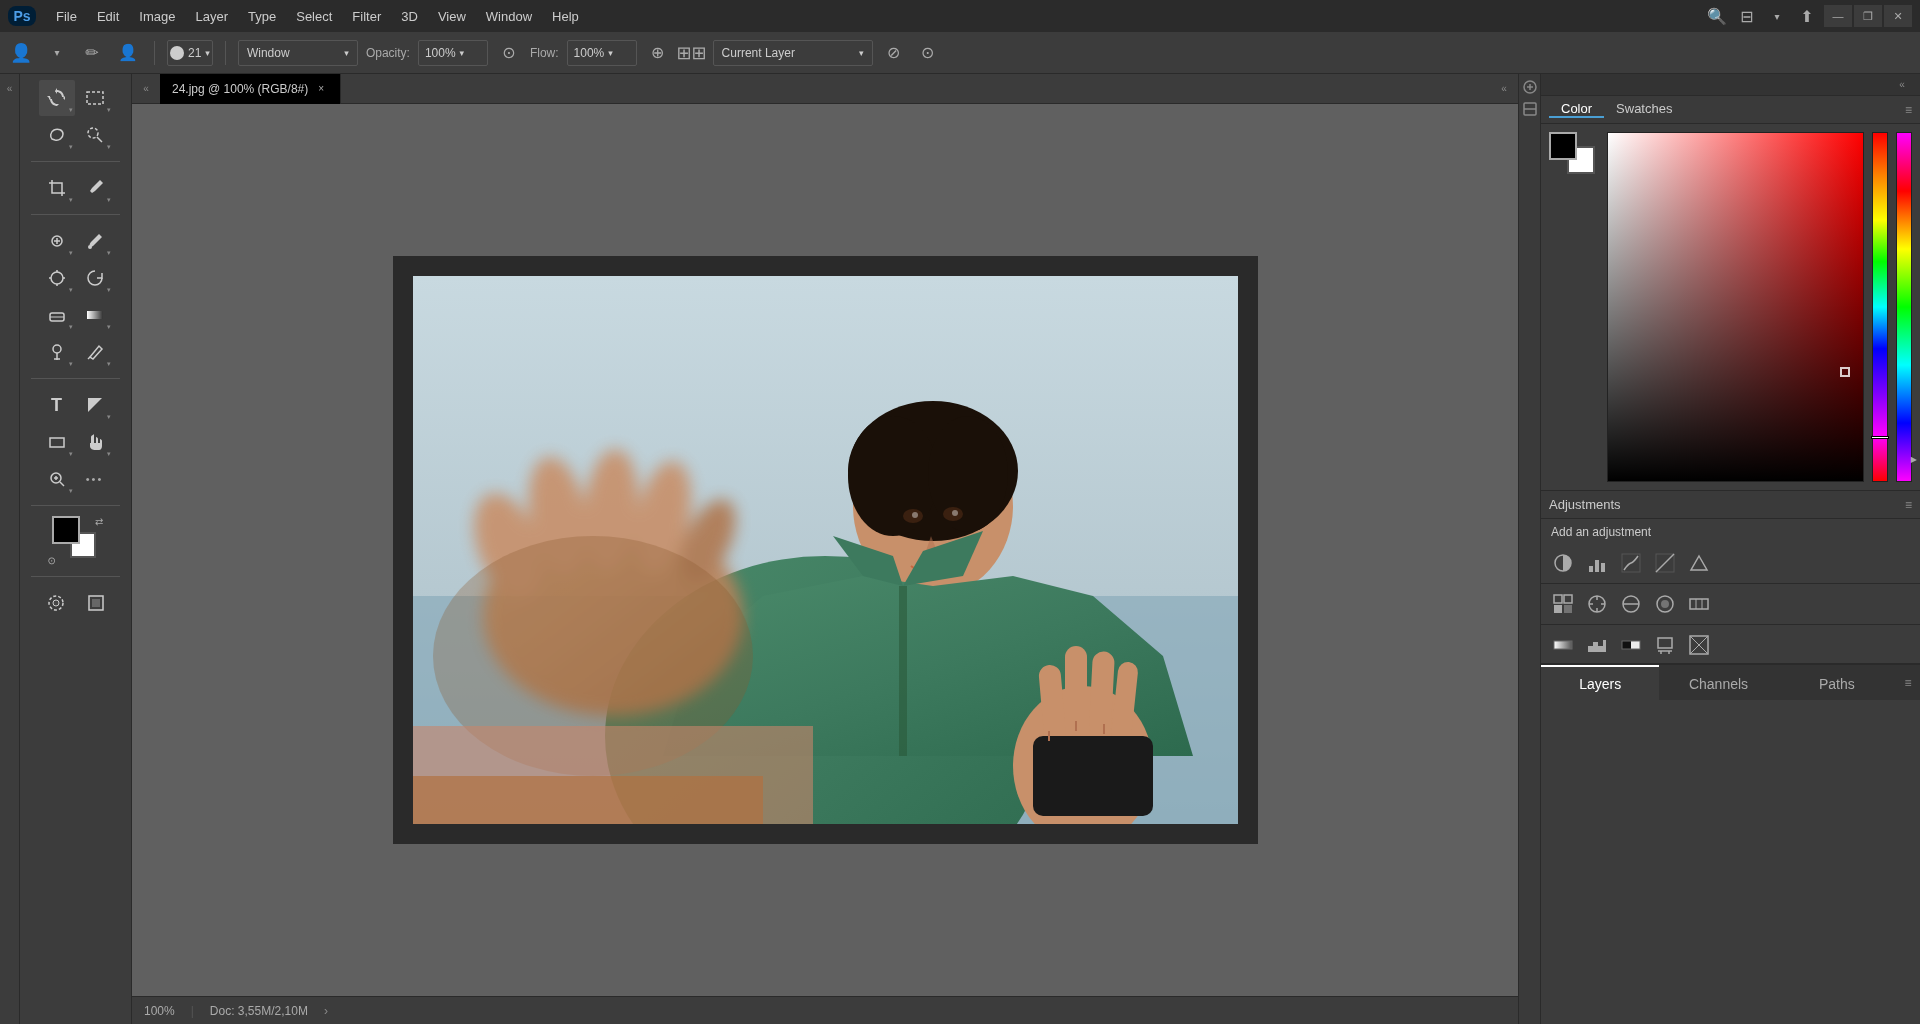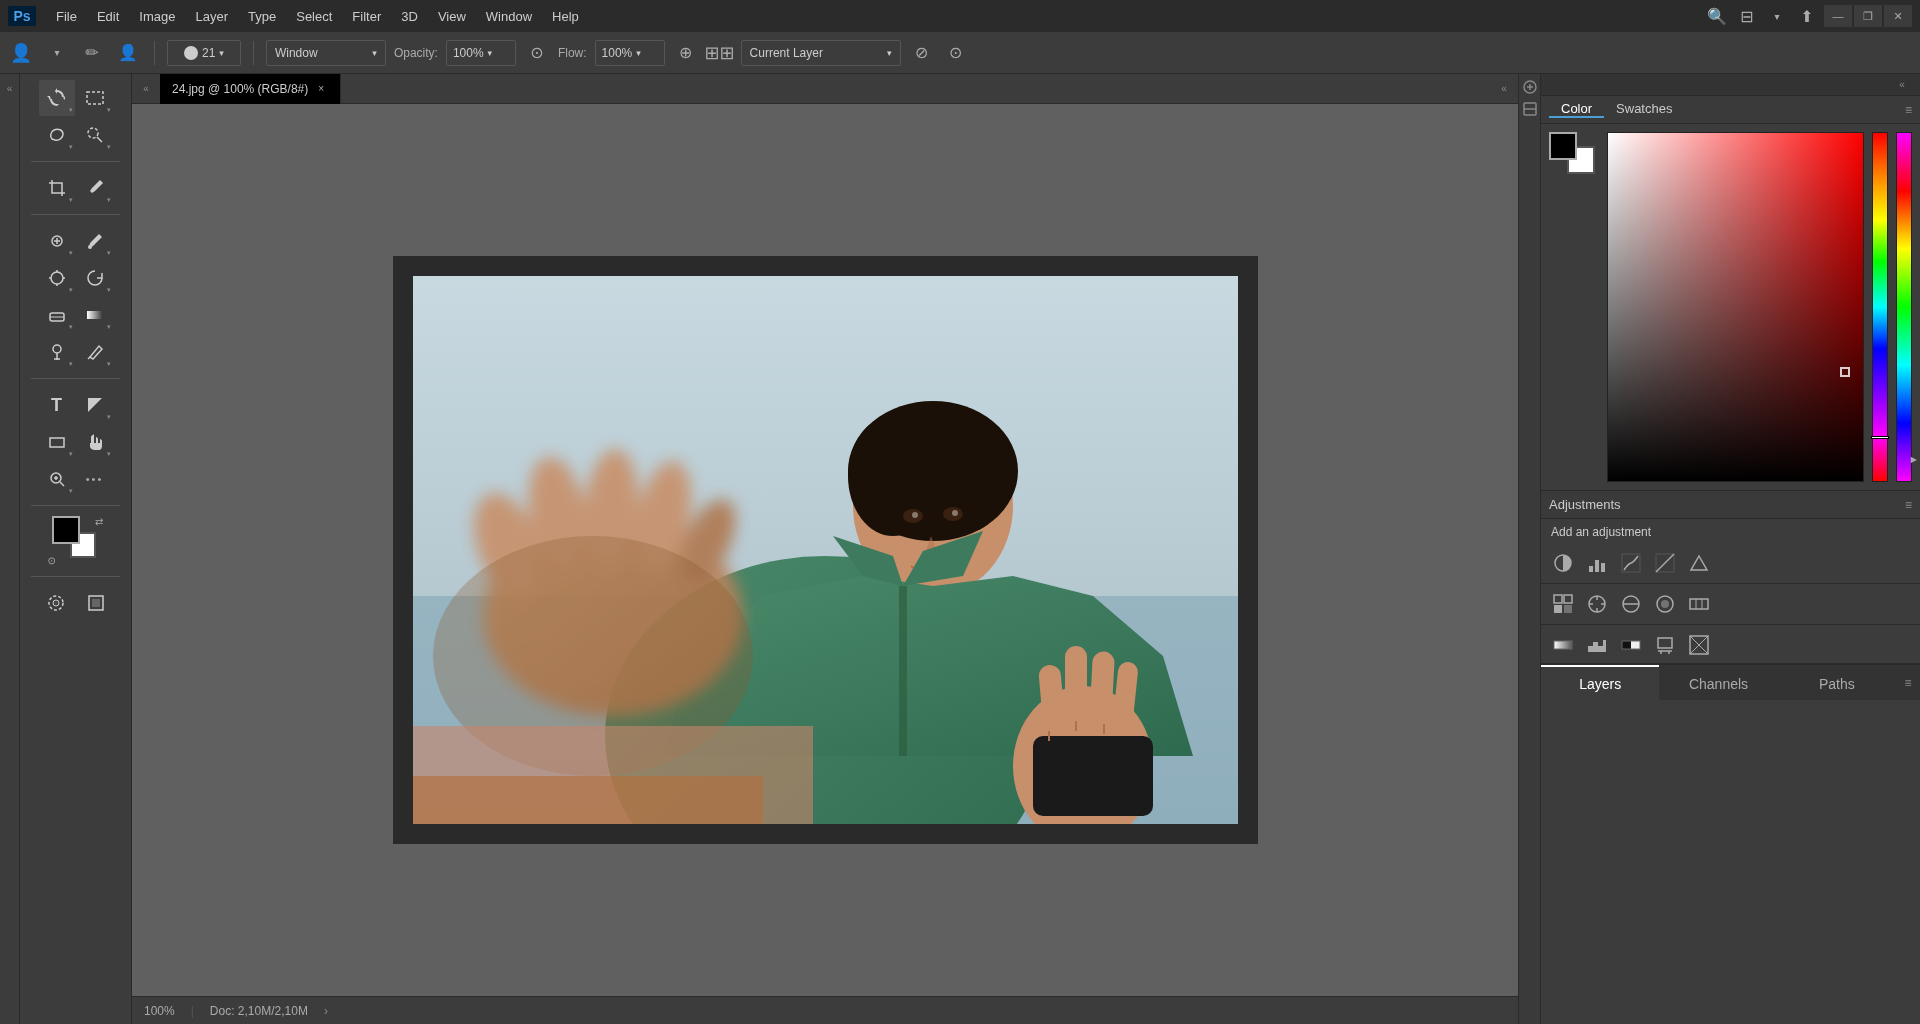--- a/index.html
+++ b/index.html
@@ -1,31 +1,31 @@
 <!DOCTYPE html>
 <html><head>
   <meta charset="utf-8">
   <style>
     * { margin: 0; padding: 0; box-sizing: border-box; }
     body { width: 1920px; height: 1024px; background: #3c3c3c; font-family: 'Segoe UI', Arial, sans-serif; font-size: 12px; color: #ccc; overflow: hidden; }
 
     
     #menu-bar { display: flex; align-items: center; height: 32px; background: #2b2b2b; padding: 0 8px; gap: 4px; }
     #menu-bar .ps-logo { width: 28px; height: 28px; background: #2b2b2b; display: flex; align-items: center; justify-content: center; margin-right: 8px; }
-    #menu-bar .ps-logo span { color: #4d9ee8; font-size: 14px; font-weight: bold; background: #001e36; padding: 2px 5px; border-radius: 2px; }
+    #menu-bar .ps-logo span { color: #4d9ee8; font-size: 14px; font-weight: bold; background: #001e36; padding: 2px 5px; border-radius: 8px; }
     #menu-bar .menu-item { padding: 4px 8px; color: #ccc; cursor: pointer; font-size: 13px; }
     .spacer { flex: 1; }
     .win-controls { display: flex; gap: 2px; }
     .win-btn { width: 28px; height: 22px; display: flex; align-items: center; justify-content: center; color: #aaa; font-size: 11px; cursor: pointer; background: #3c3c3c; }
 
     
     #options-bar { display: flex; align-items: center; height: 42px; background: #3c3c3c; border-bottom: 1px solid #2a2a2a; padding: 0 8px; gap: 8px; }
     .opt-btn { display: flex; align-items: center; justify-content: center; width: 28px; height: 28px; border-radius: 2px; cursor: pointer; color: #ccc; font-size: 15px; }
     .opt-separator { width: 1px; height: 24px; background: #555; margin: 0 4px; }
-    .opt-brush-size { display: flex; align-items: center; gap: 4px; background: #3c3c3c; border: 1px solid #555; padding: 2px 16px; border-radius: 2px; cursor: pointer; color: #ccc; font-size: 12px; height: 26px; }
+    .opt-brush-size { display: flex; align-items: center; gap: 4px; background: #3c3c3c; border: 1px solid #555; padding: 2px 2px; border-radius: 2px; cursor: pointer; color: #ccc; font-size: 12px; height: 26px; }
     .opt-dropdown { display: flex; align-items: center; gap: 4px; background: #3c3c3c; border: 1px solid #555; padding: 2px 8px; border-radius: 2px; cursor: pointer; color: #ccc; font-size: 12px; height: 26px; min-width: 120px; }
     .opt-dropdown .arrow { margin-left: auto; font-size: 9px; }
     .opt-label { color: #aaa; font-size: 12px; }
     .opt-value-box { display: flex; align-items: center; gap: 4px; background: #3c3c3c; border: 1px solid #555; padding: 2px 6px; border-radius: 2px; cursor: pointer; color: #ccc; font-size: 12px; height: 26px; min-width: 70px; }
     .opt-icon-btn { display: flex; align-items: center; justify-content: center; width: 26px; height: 26px; color: #aaa; cursor: pointer; font-size: 14px; }
 
     
     #main-layout { display: flex; height: calc(1024px - 32px - 42px); }
 
     
@@ -497,21 +497,21 @@
             <rect x="0" y="450" width="400" height="100" fill="#c8856a" opacity="0.6"></rect>
             <rect x="0" y="500" width="350" height="50" fill="#b07040" opacity="0.7"></rect>
           </svg>
         </div>
       </div>
     </div>
 
     <div id="status-bar">
       <span>100%</span>
       <span style="color:#555;">|</span>
-      <span>Doc: 2,10M/2,10M</span>
+      <span>Doc: 3,55M/2,10M</span>
       <div class="scroll-icon">›</div>
     </div>
   </div>
 
   <div id="right-side-icons">
     <div class="side-icon">
       <svg width="18" height="18" viewBox="0 0 18 18" fill="none" stroke="#888" stroke-width="1.5">
           <circle cx="9" cy="9" r="6"></circle>
           <path d="M6 9 L12 9 M9 6 L9 12"></path>
         </svg>

